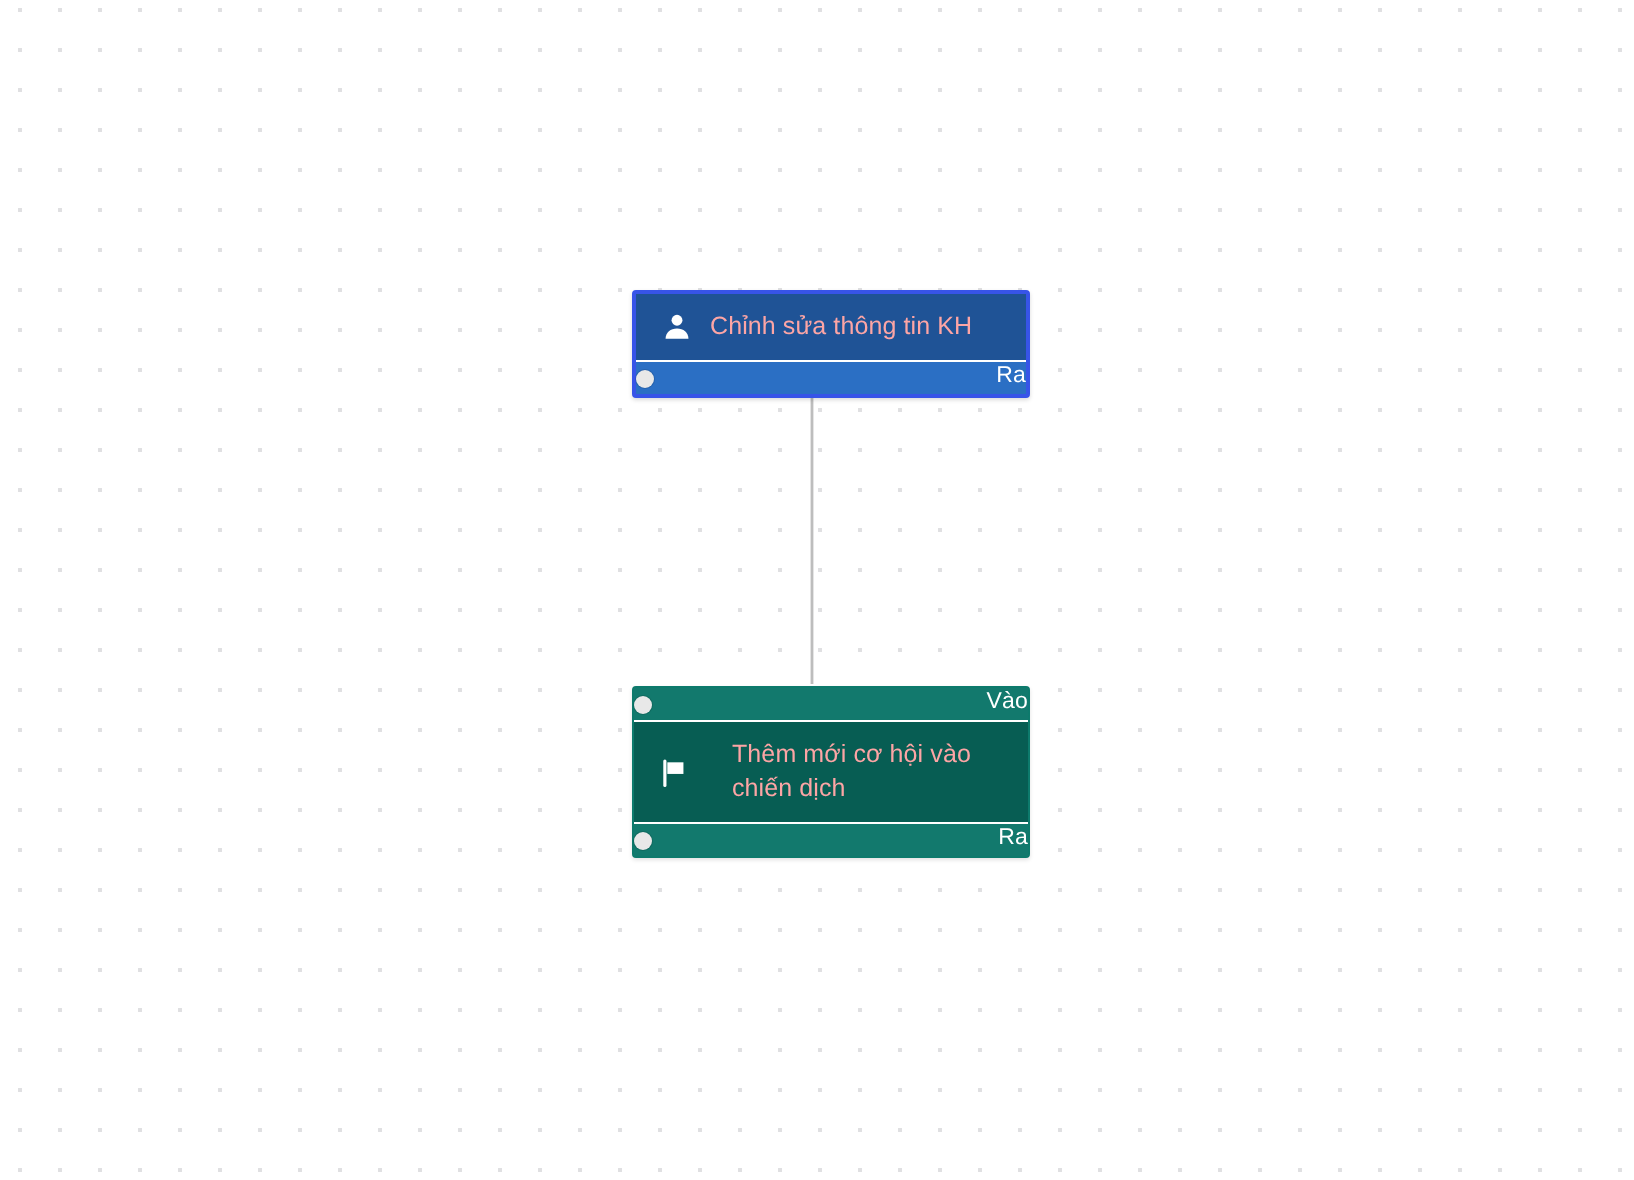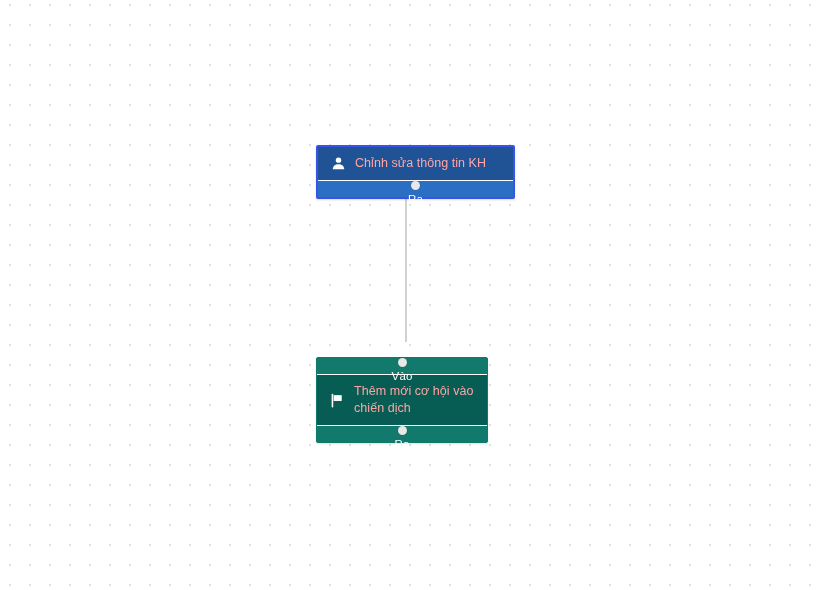--- a/index.html
+++ b/index.html
@@ -41,27 +41,26 @@
     box-sizing: border-box;
     border-radius: 2px;
     user-select: none;
   }
 
   .node-port {
     box-sizing: border-box;
     height: 17px;
     display: flex;
     align-items: center;
-    justify-content: flex-start;
+    justify-content: space-between;
     gap: 4px;
     font-size: 11.5px;
     line-height: 1;
     color: #ffffff;
     position: relative;
-    flex-direction: column;
   }
   .port-dot {
     width: 9px;
     height: 9px;
     border-radius: 50%;
     background: #e8e8e8;
     box-shadow: 0 0 0 0.5px rgba(0,0,0,0.12);
     flex: 0 0 auto;
   }
   .port-label {
@@ -108,41 +107,42 @@
     background: #1f5396;
   }
   #node-edit-customer .node-port.port-out {
     background: #2b6fc4;
     border-top: 1.5px solid #ffffff;
   }
 
   
   #node-add-opportunity {
     left: 316px;
-    top: 357px;
-    width: 172px;
+    top: 343px;
+    width: 199px;
     background: #075d53;
     border: 1.5px solid #0d7a6c;
     box-shadow: 0 1px 2px rgba(0,0,0,0.12);
   }
   #node-add-opportunity .node-port.port-in {
     background: #12796d;
     border-bottom: 1.5px solid #ffffff;
   }
   #node-add-opportunity .node-body {
     min-height: 50px;
     background: #075d53;
     align-items: center;
   }
   #node-add-opportunity .node-port.port-out {
     background: #12796d;
     border-top: 1.5px solid #ffffff;
   }
   #node-add-opportunity .node-title {
     line-height: 17px;
+    margin-left: 12px;
   }
 </style>
 </head>
 <body>
 
 <div id="canvas">
 
   <svg class="edge-layer" width="817" height="590" viewBox="0 0 817 590">
     <line x1="406" y1="199" x2="406" y2="342" stroke="#bdbdbd" stroke-width="1.4"></line>
   </svg>

